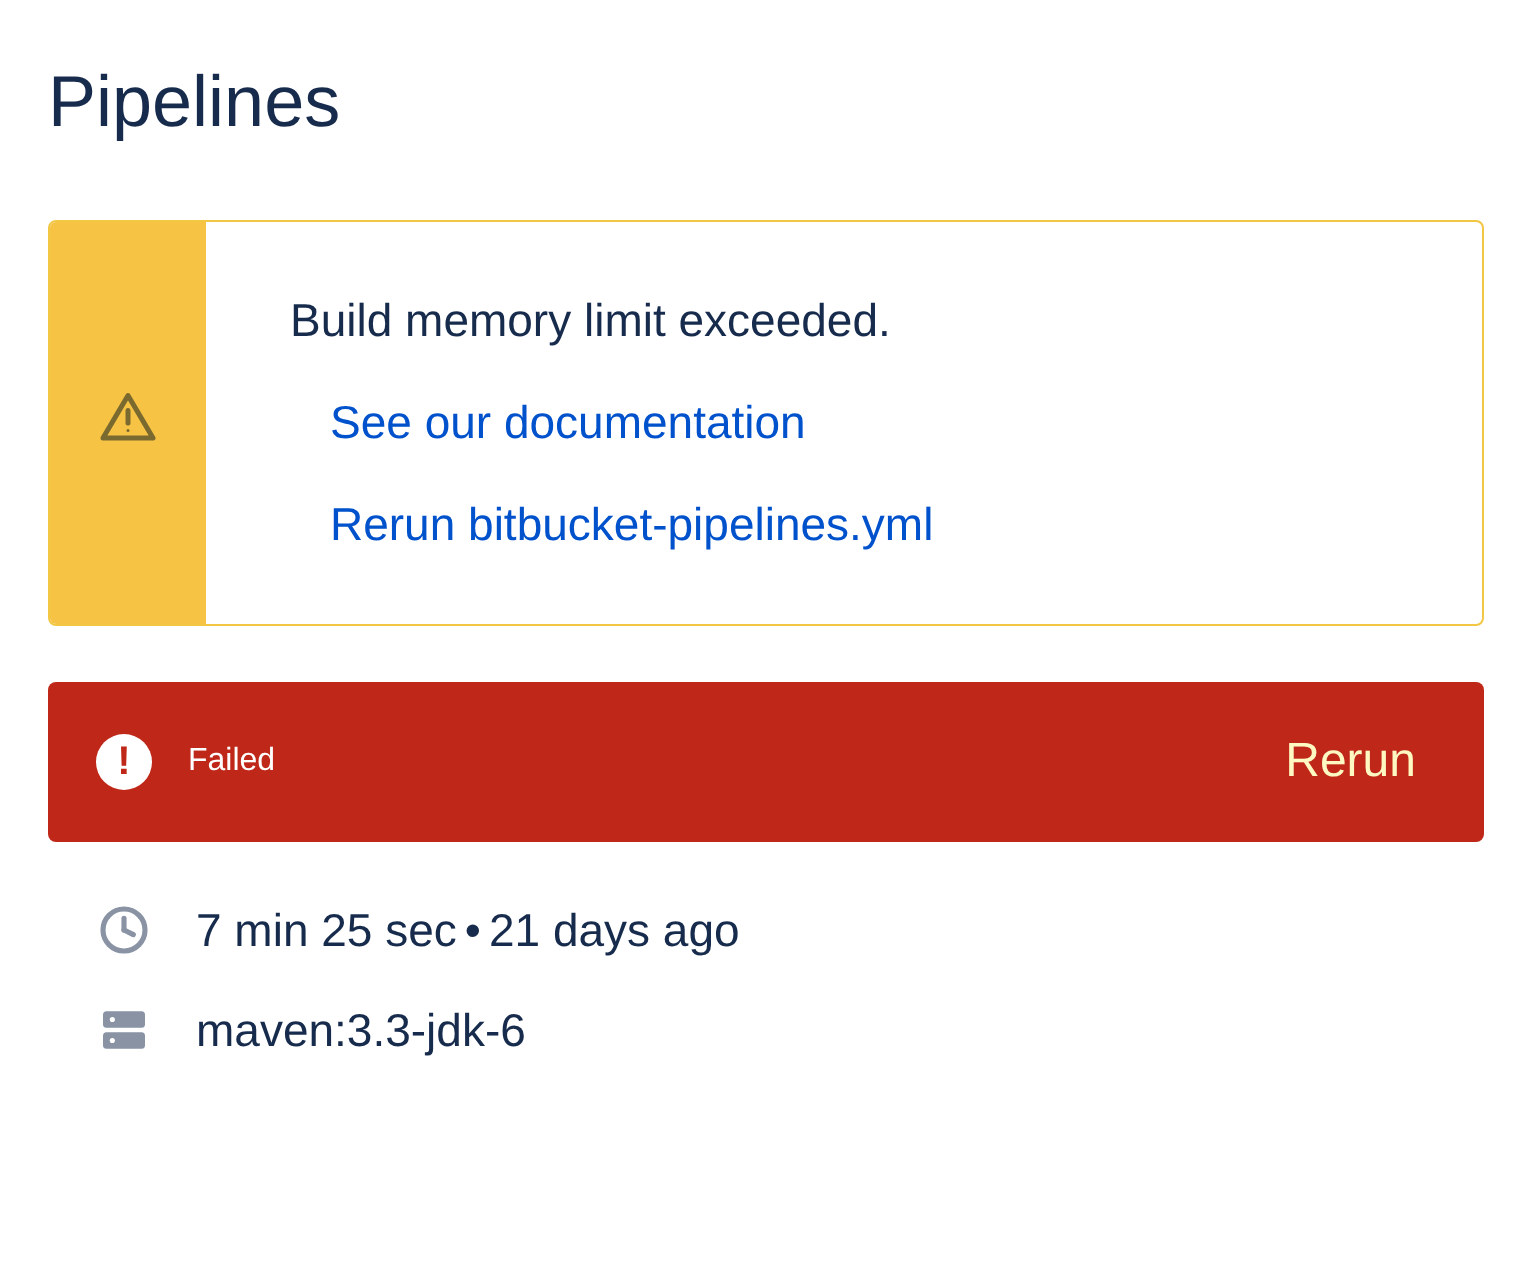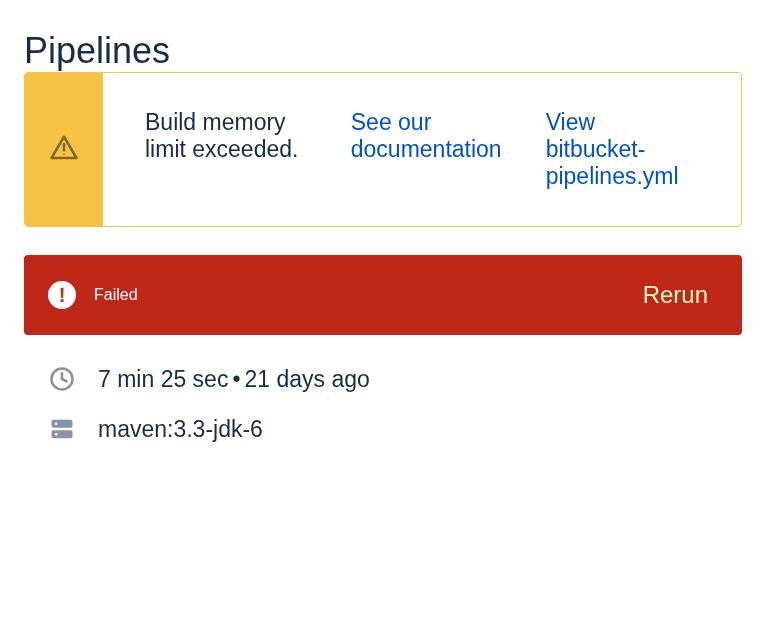--- a/index.html
+++ b/index.html
@@ -8,40 +8,42 @@
       background: #fff;
       padding: 30px 24px;
       width: 766px;
       height: 642px;
       color: #172b4d;
     }
     .page-title {
       font-size: 36px;
       font-weight: 500;
       color: #172b4d;
+      margin-bottom: 38px;
     }
     .warning-panel {
       display: flex;
       border: 1px solid #f2c744;
       border-radius: 4px;
       overflow: hidden;
       margin-bottom: 28px;
     }
     .warning-gutter {
       width: 78px;
       background: #f6c344;
       display: flex;
       align-items: center;
       justify-content: center;
       flex-shrink: 0;
     }
     .warning-gutter svg { width: 30px; height: 30px; }
     .warning-body {
       padding: 36px 40px 36px 42px;
       display: flex;
+      flex-direction: column;
       gap: 24px;
     }
     .warning-message {
       font-size: 23px;
       color: #172b4d;
     }
     .warning-link {
       font-size: 23px;
       color: #0052cc;
       text-decoration: none;
@@ -126,21 +128,21 @@
       <svg viewBox="0 0 24 24" fill="none" stroke="#7a6a2f" stroke-width="2" stroke-linejoin="round" stroke-linecap="round">
         <path d="M12 3 L22 20 L2 20 Z"></path>
         <line x1="12" y1="9" x2="12" y2="14"></line>
         <circle cx="12" cy="17" r="0.6" fill="#7a6a2f" stroke="none"></circle>
       </svg>
     </span>
   </div>
   <div class="warning-body">
     <div class="warning-message">Build memory limit exceeded.</div>
     <a class="warning-link">See our documentation</a>
-    <a class="warning-link">View bitbucket-pipelines.yml</a>
+    <a class="warning-link">Rerun bitbucket-pipelines.yml</a>
   </div>
 </div>
 
 <div class="status-bar">
   <div class="status-left">
     <div class="status-icon">
         <span>!</span>
       </div>
     <div class="status-label">Failed</div>
   </div>

